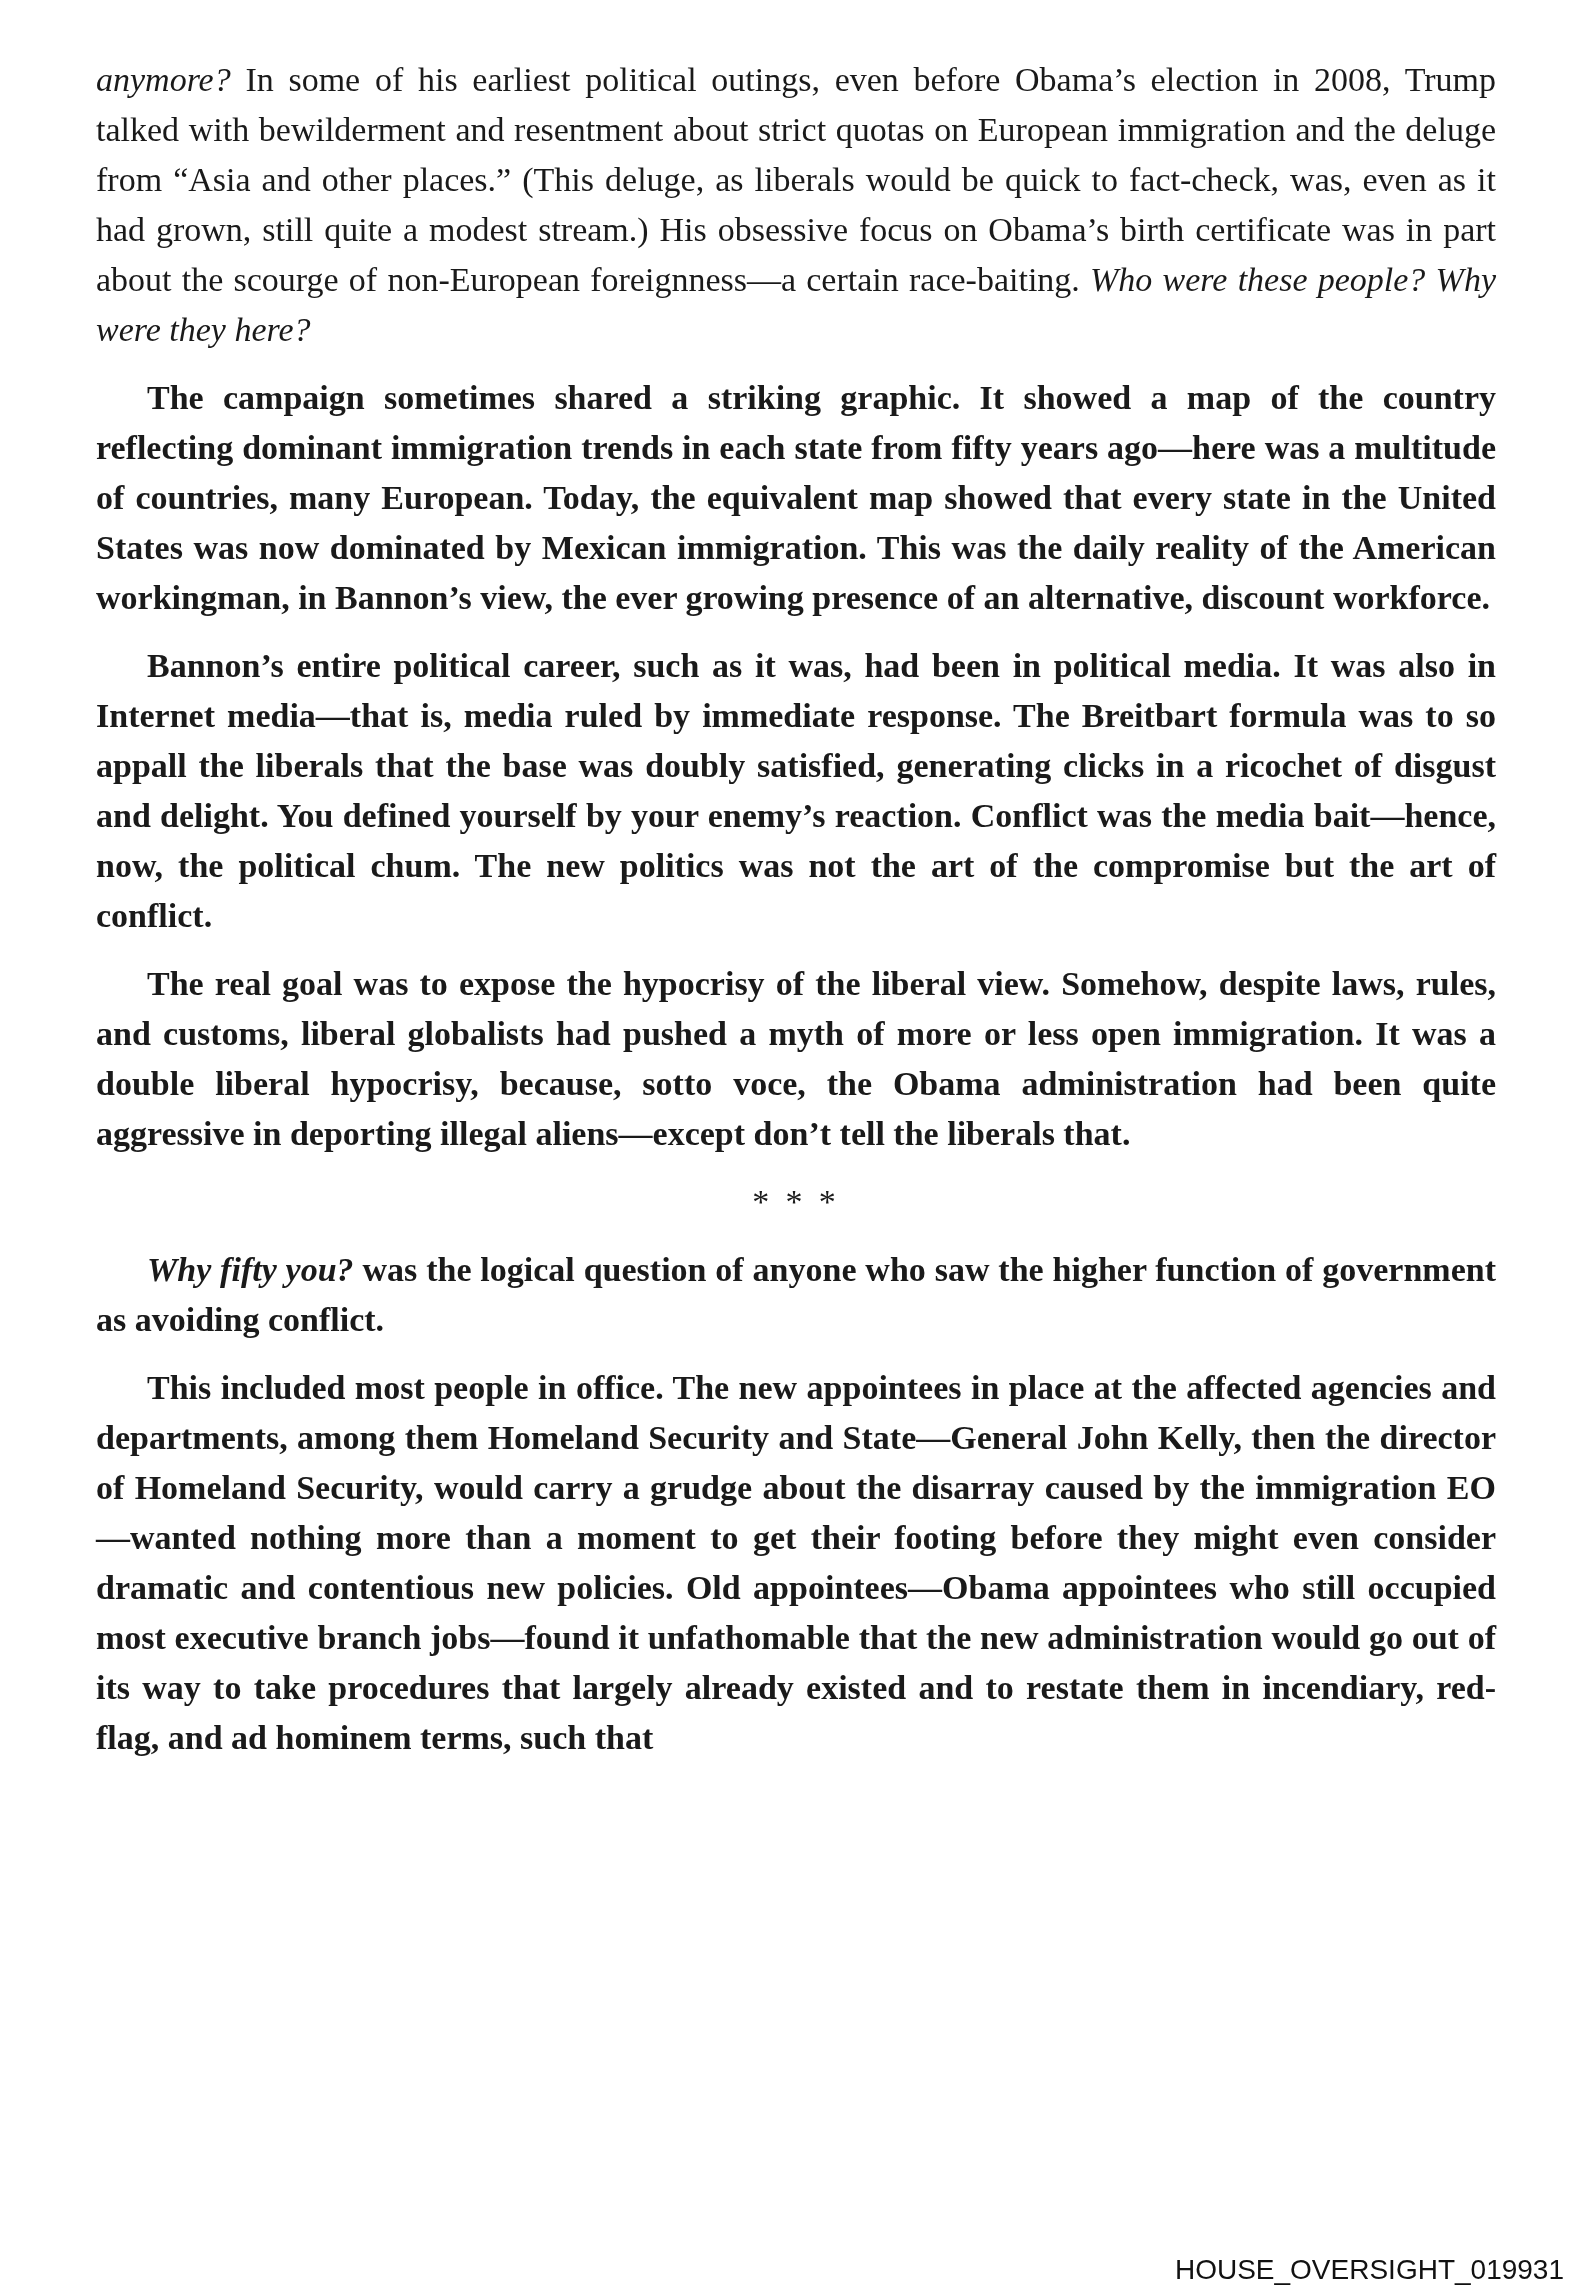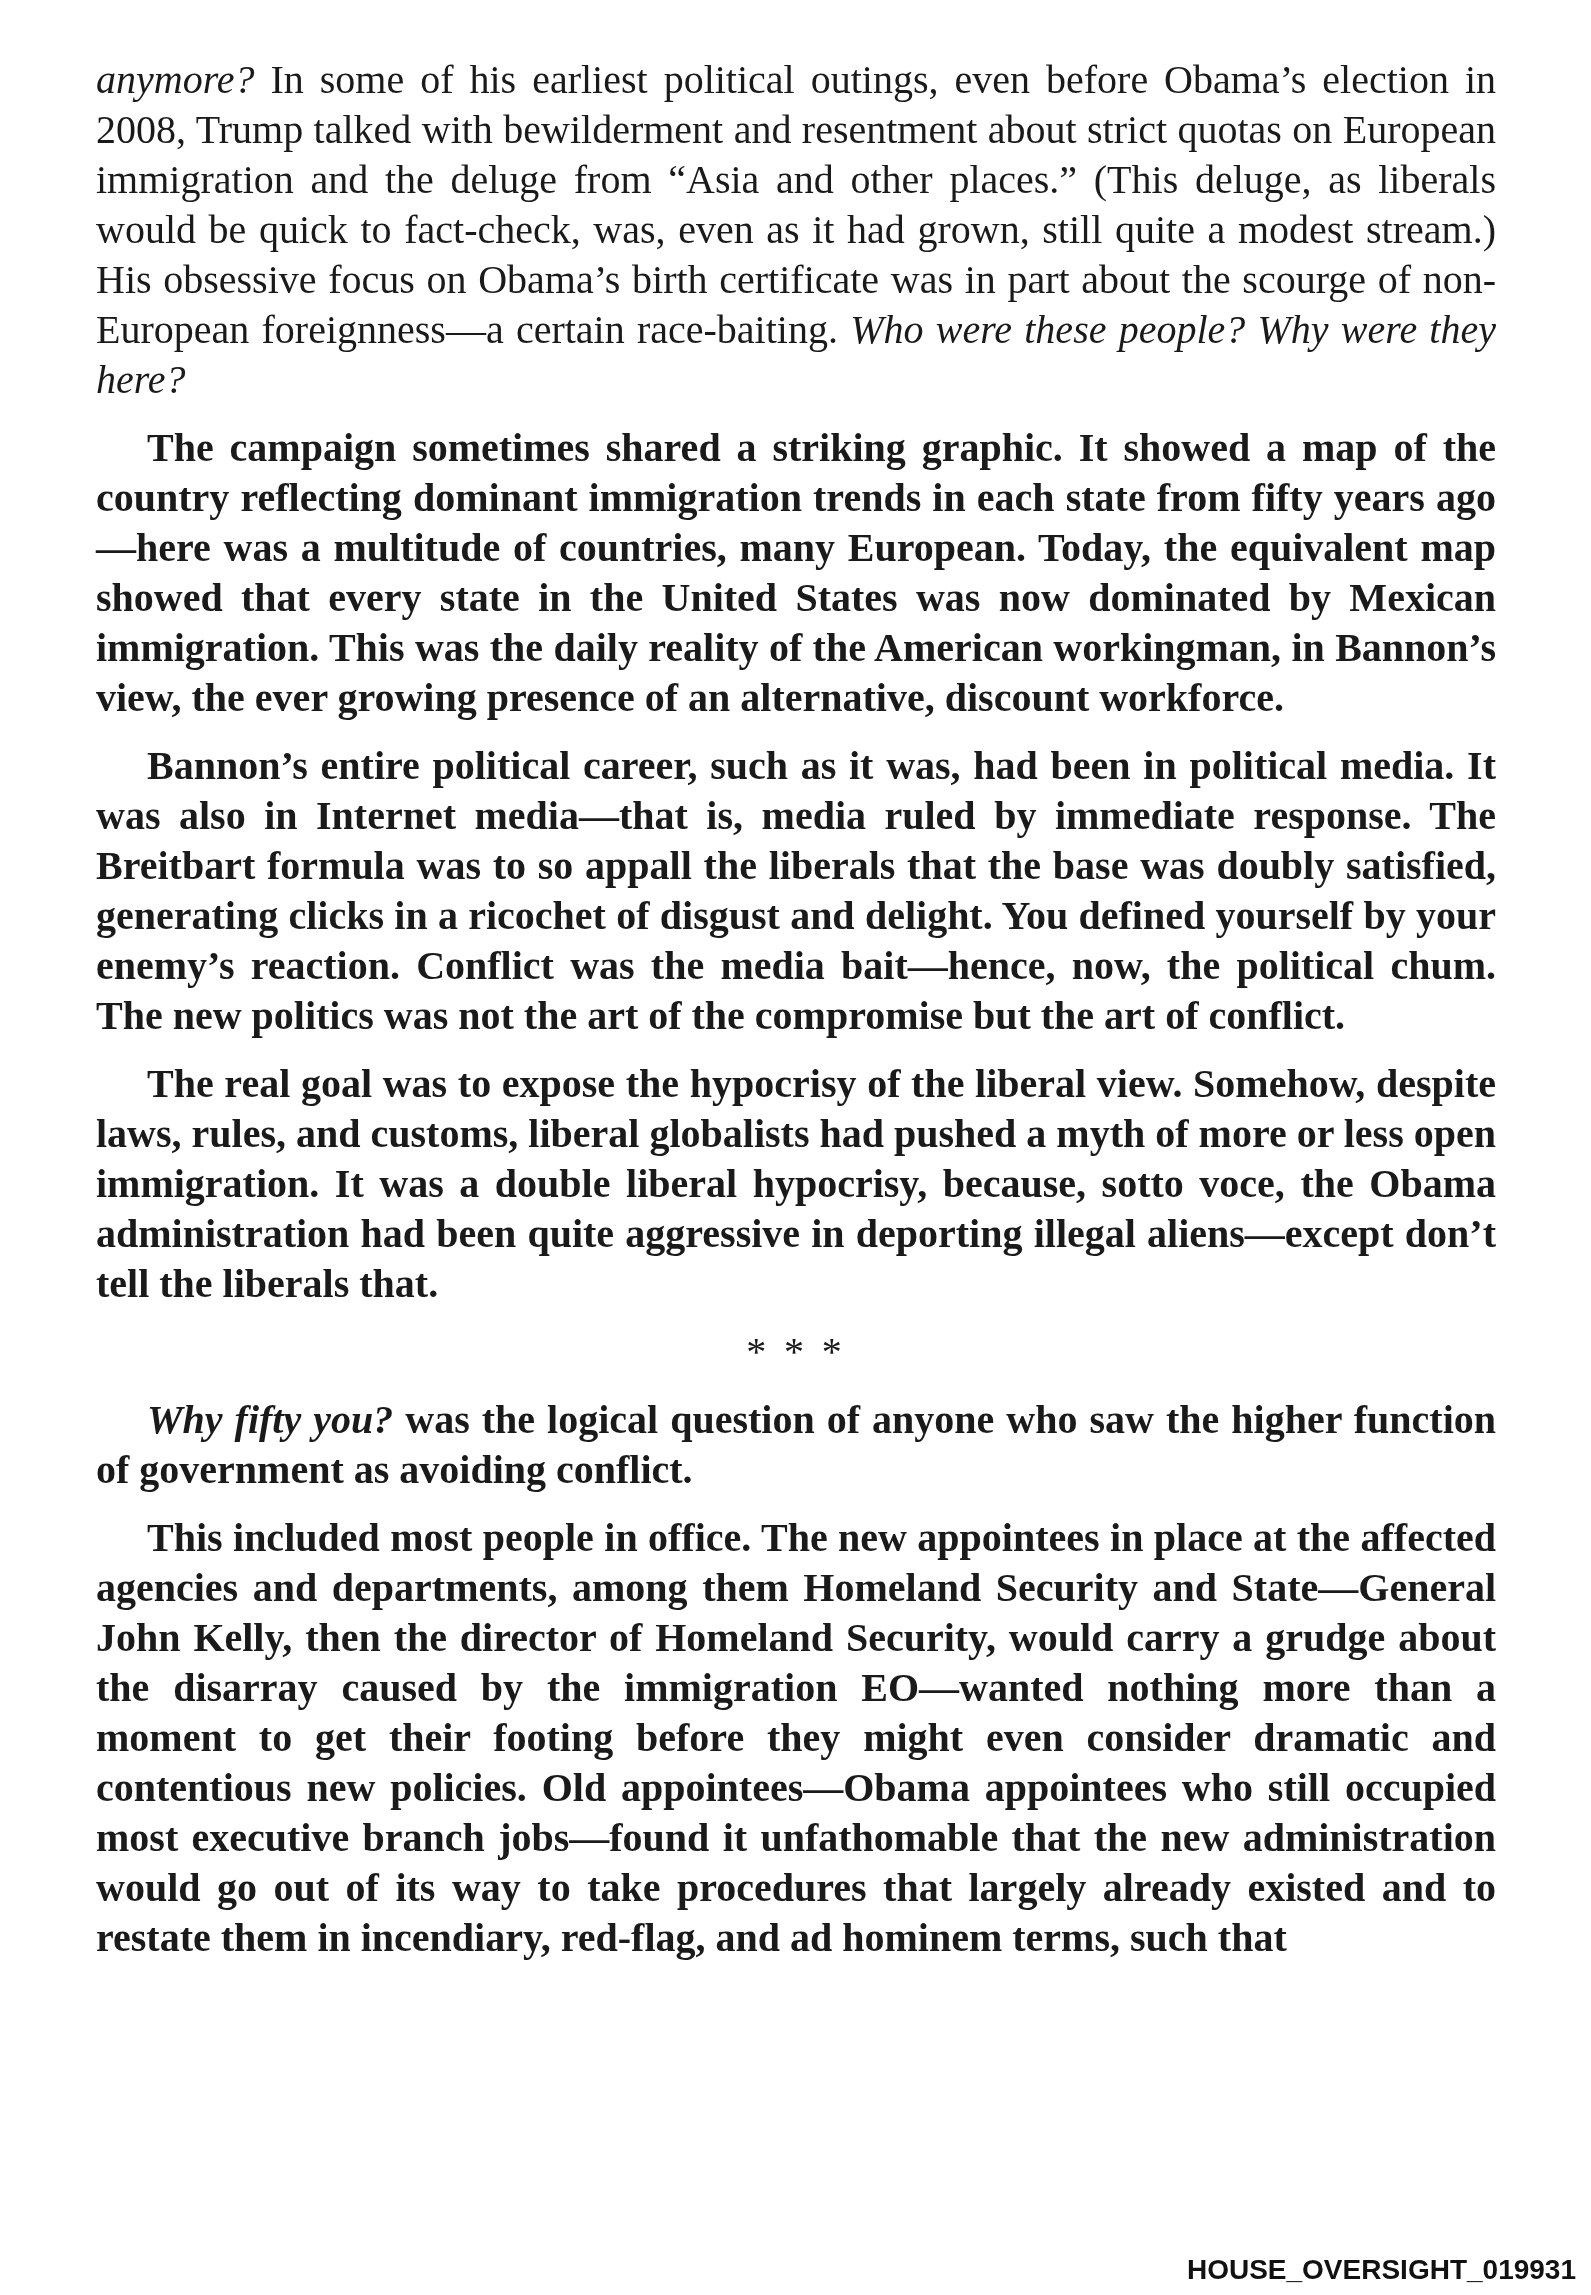--- a/index.html
+++ b/index.html
@@ -3,43 +3,42 @@
 <meta charset="utf-8">
 <style>
   html, body { margin: 0; padding: 0; background: #ffffff; }
   body { width: 1592px; height: 2295px; position: relative; overflow: hidden; }
   .page {
     position: absolute;
     left: 96px;
     top: 55px;
     width: 1400px;
     font-family: "Liberation Serif", "DejaVu Serif", serif;
-    font-size: 40px;
+    font-size: 34px;
     line-height: 50px;
     color: #1a1a1a;
     text-align: justify;
   }
   .page p { margin: 0 0 18px 0; }
   .page p.indent { text-indent: 51px; font-weight: bold; }
   .page p.noindent { text-indent: 0; }
   .page em { font-style: italic; }
   .separator {
     text-align: center;
     margin: 0 0 18px 0;
     letter-spacing: 3.9px;
   }
   .footer {
     position: absolute;
-    right: 16px;
+    right: 28px;
     bottom: 9px;
     font-family: "Liberation Sans", "DejaVu Sans", sans-serif;
     font-size: 28px;
     color: #111;
     letter-spacing: 0px;
-    font-weight: bold;
   }
 </style>
 </head>
 <body>
 
 <div class="page">
   <p class="noindent"><em>anymore?</em><span> In some of his earliest political outings, even before Obama’s election in 2008, Trump talked with bewilderment and resentment about strict quotas on European immigration and the deluge from “Asia and other places.” (This deluge, as liberals would be quick to fact-check, was, even as it had grown, still quite a modest stream.) His obsessive focus on Obama’s birth certificate was in part about the scourge of non-European foreignness—a certain race-baiting. </span><em>Who were these people? Why were they here?</em></p>
 
   <p class="indent"><span>The campaign sometimes shared a striking graphic. It showed a map of the country reflecting dominant immigration trends in each state from fifty years ago—here was a multitude of countries, many European. Today, the equivalent map showed that every state in the United States was now dominated by Mexican immigration. This was the daily reality of the American workingman, in Bannon’s view, the ever growing presence of an alternative, discount workforce.</span></p>
 

